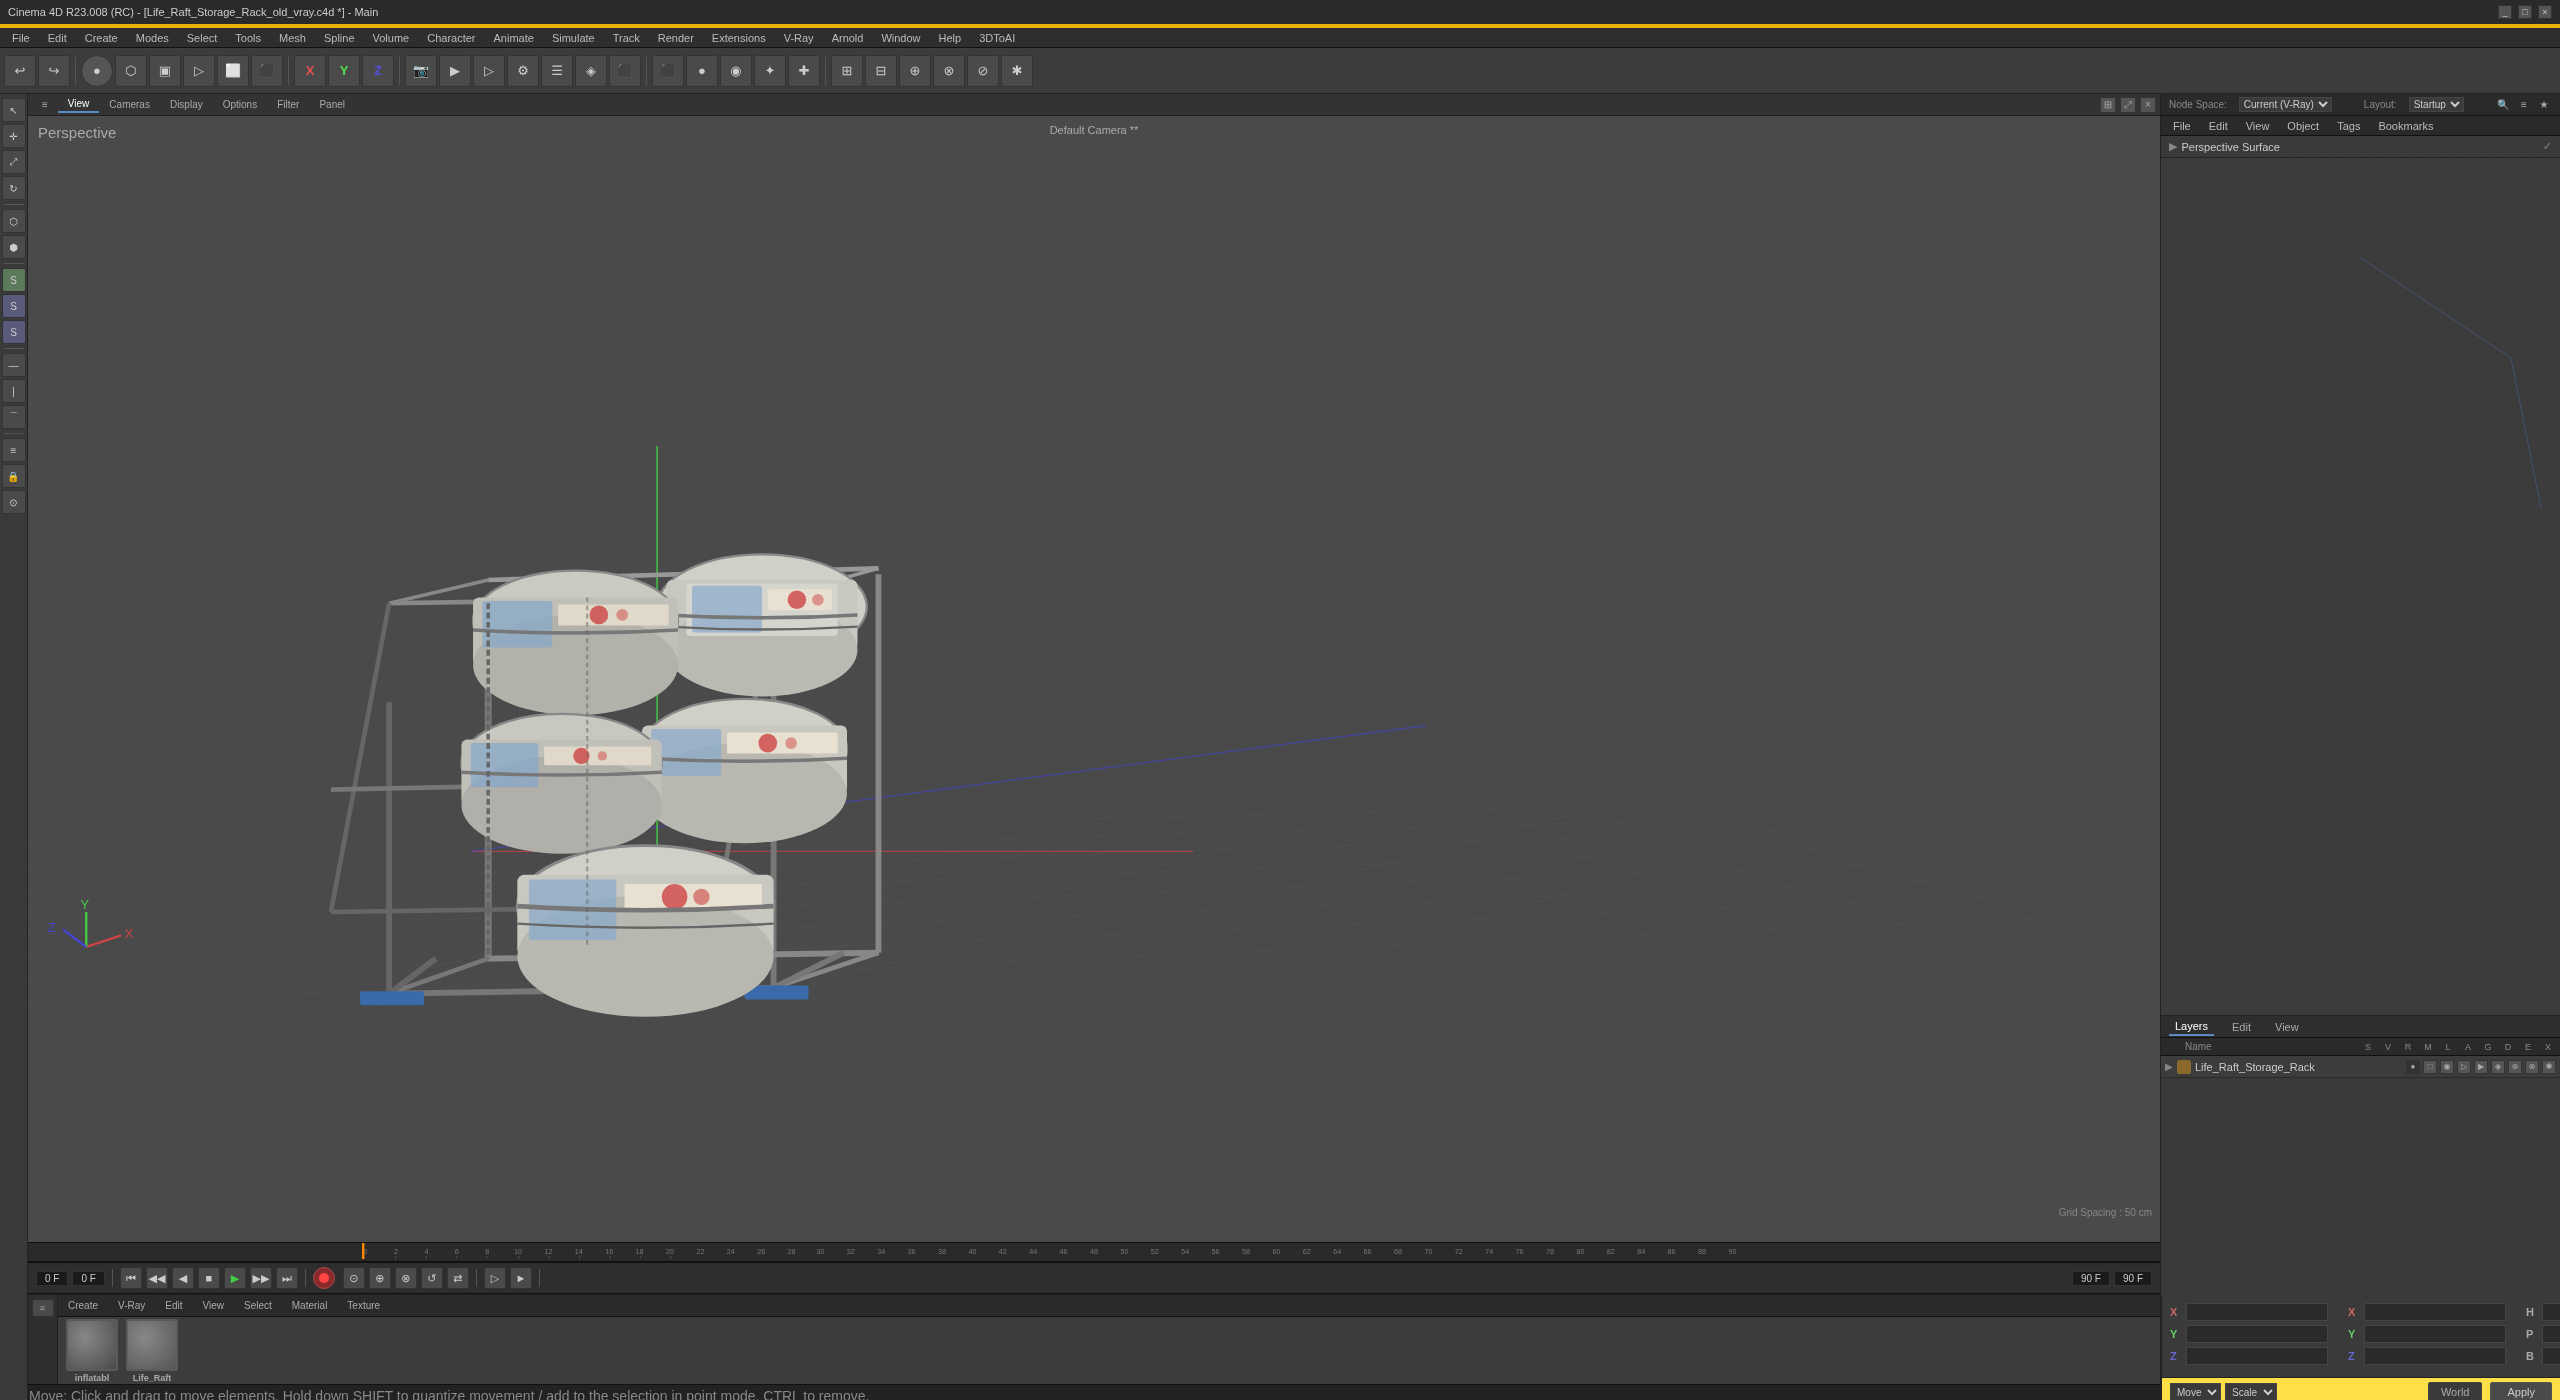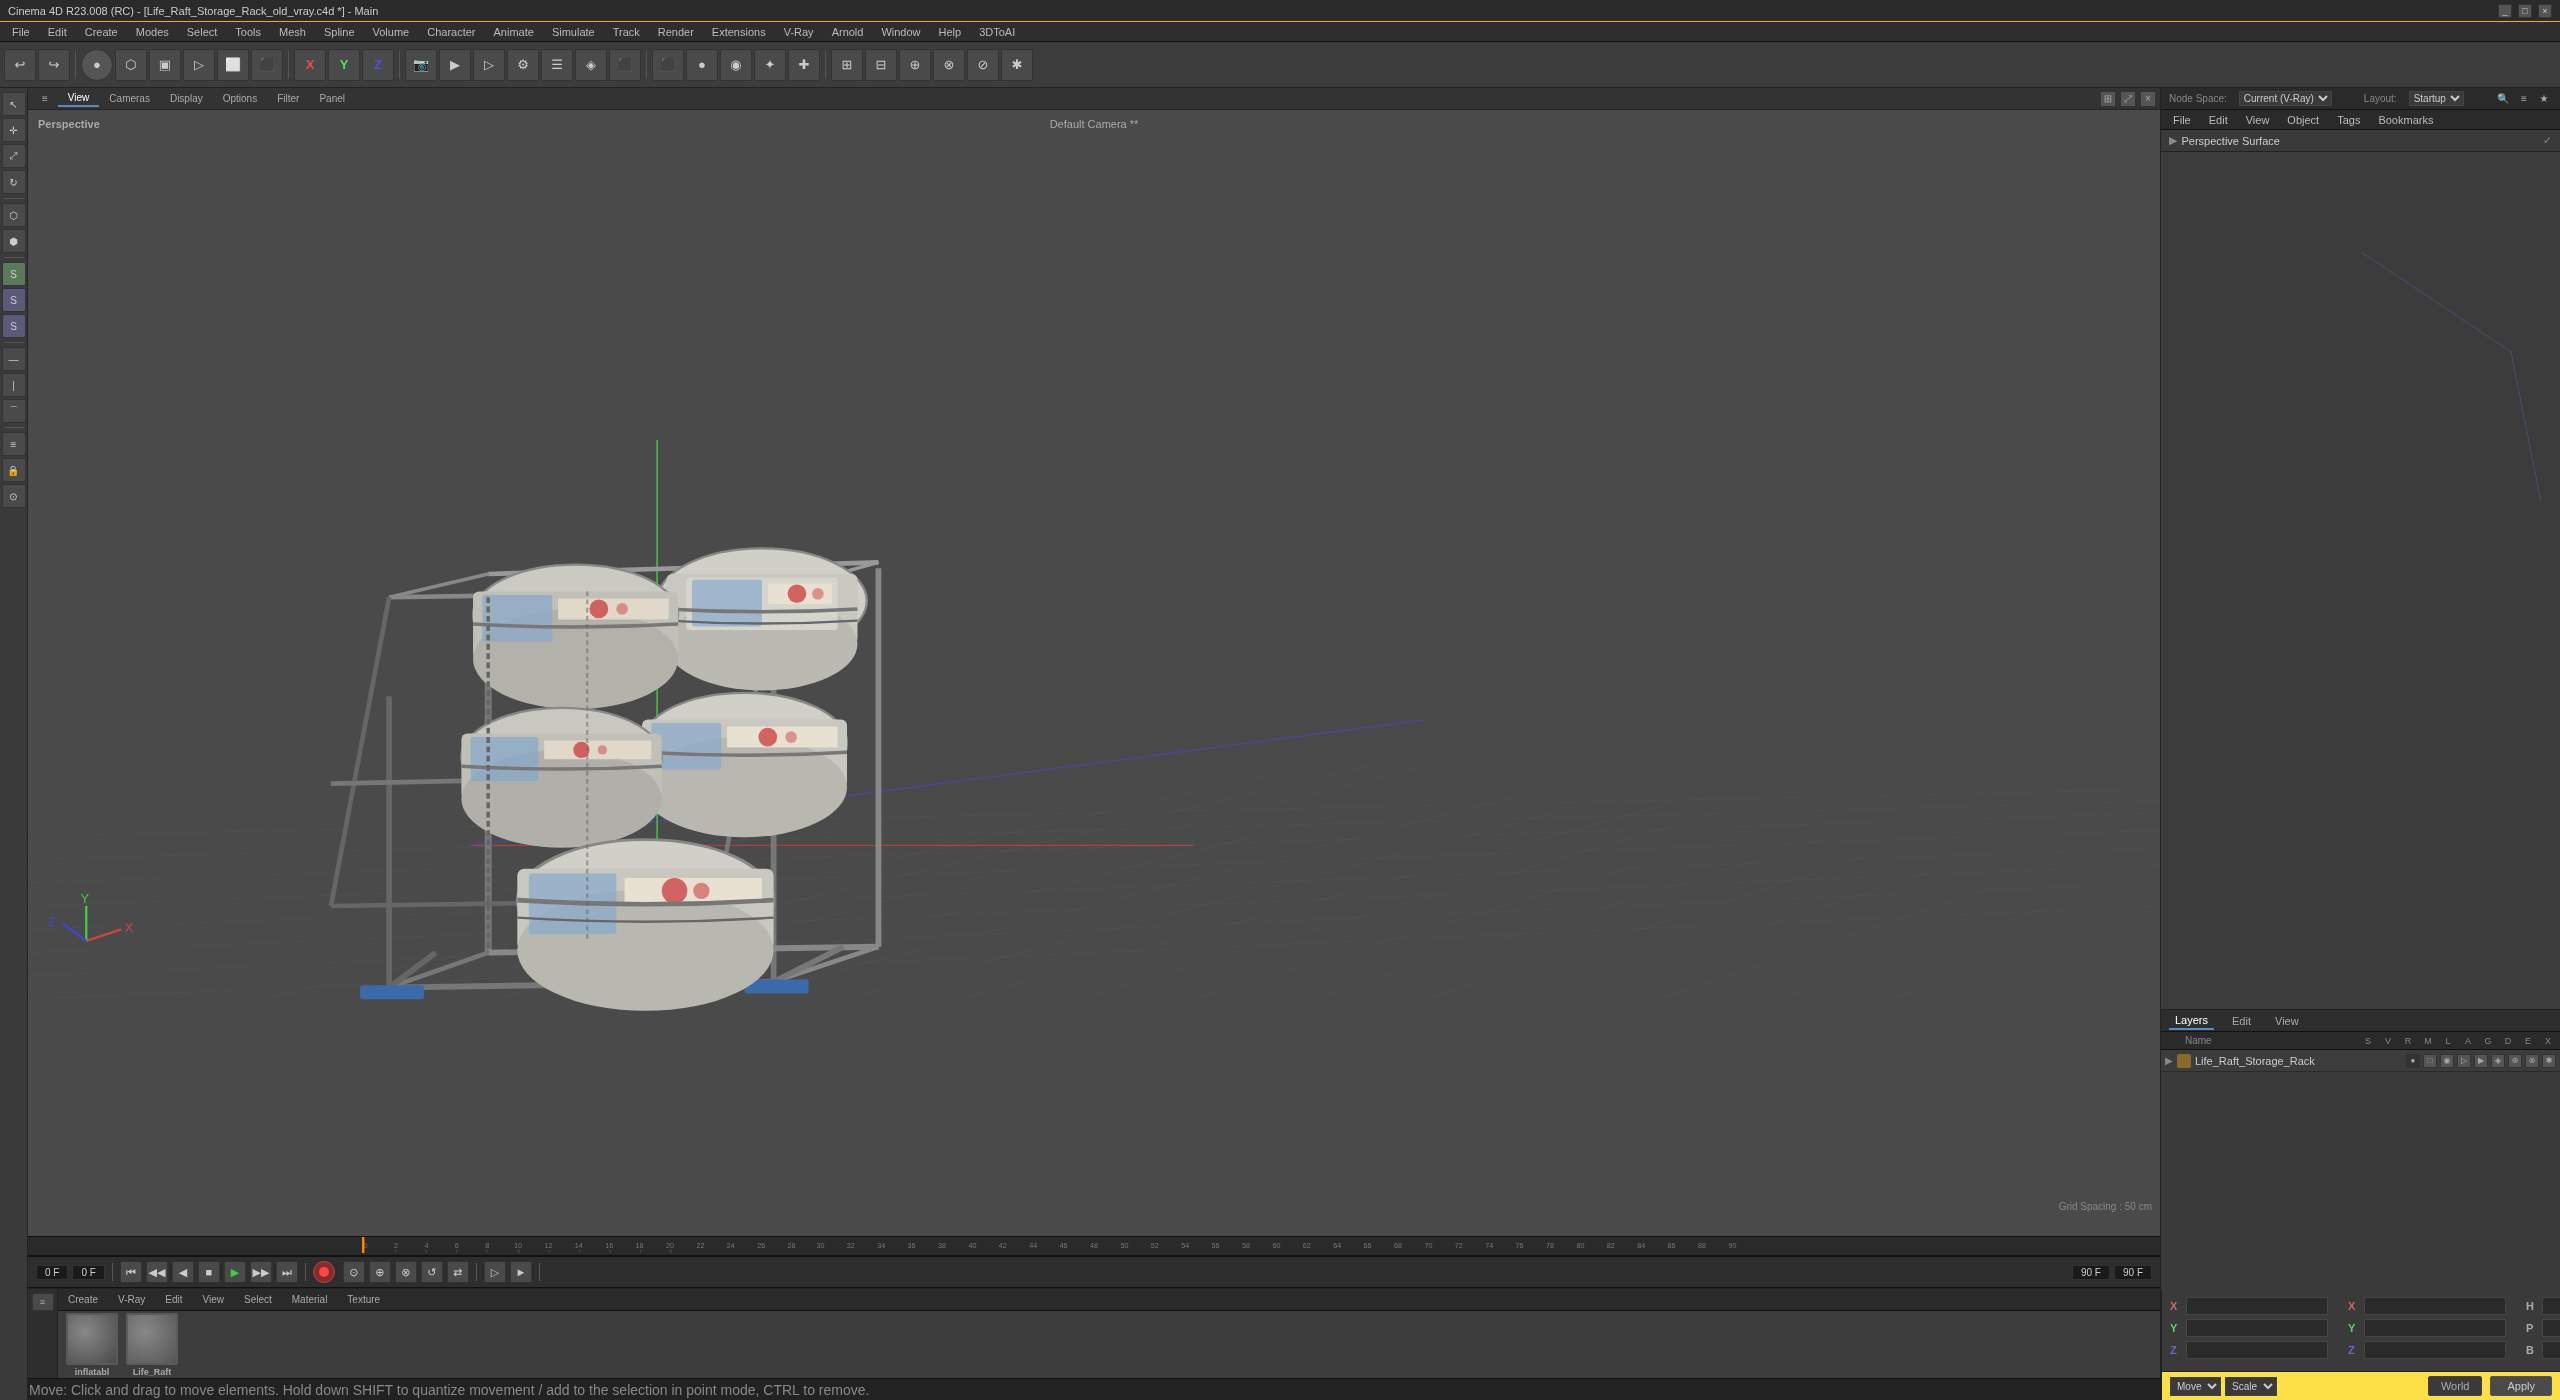--- a/index.html
+++ b/index.html
@@ -10,27 +10,27 @@
       font-family: Arial, sans-serif;
       font-size: 11px;
       color: #cccccc;
       overflow: hidden;
       position: relative;
     }
 
     
     #title-bar {
       width: 100%;
-      height: 22px;
+      height: 28px;
       background: #2a2a2a;
       display: flex;
       align-items: center;
       justify-content: space-between;
       padding: 0 8px;
-      border-bottom: 1px solid #eab308;
+      border-bottom: 4px solid #eab308;
     }
     #title-bar-controls {
       display: flex;
       gap: 6px;
     }
     .title-btn {
       width: 14px;
       height: 14px;
       background: #555;
       border: 1px solid #333;
@@ -184,23 +184,22 @@
     #viewport-canvas {
       flex: 1;
       background: #4a4a4a;
       position: relative;
       overflow: hidden;
     }
     #viewport-label-perspective {
       position: absolute;
       top: 8px;
       left: 10px;
-      font-size: 11px;
+      font-size: 15px;
       color: #aaa;
-      font-weight: bold;
     }
     #viewport-label-camera {
       position: absolute;
       top: 8px;
       left: 50%;
       transform: translateX(-50%);
       font-size: 11px;
       color: #aaa;
     }
     #viewport-grid {

